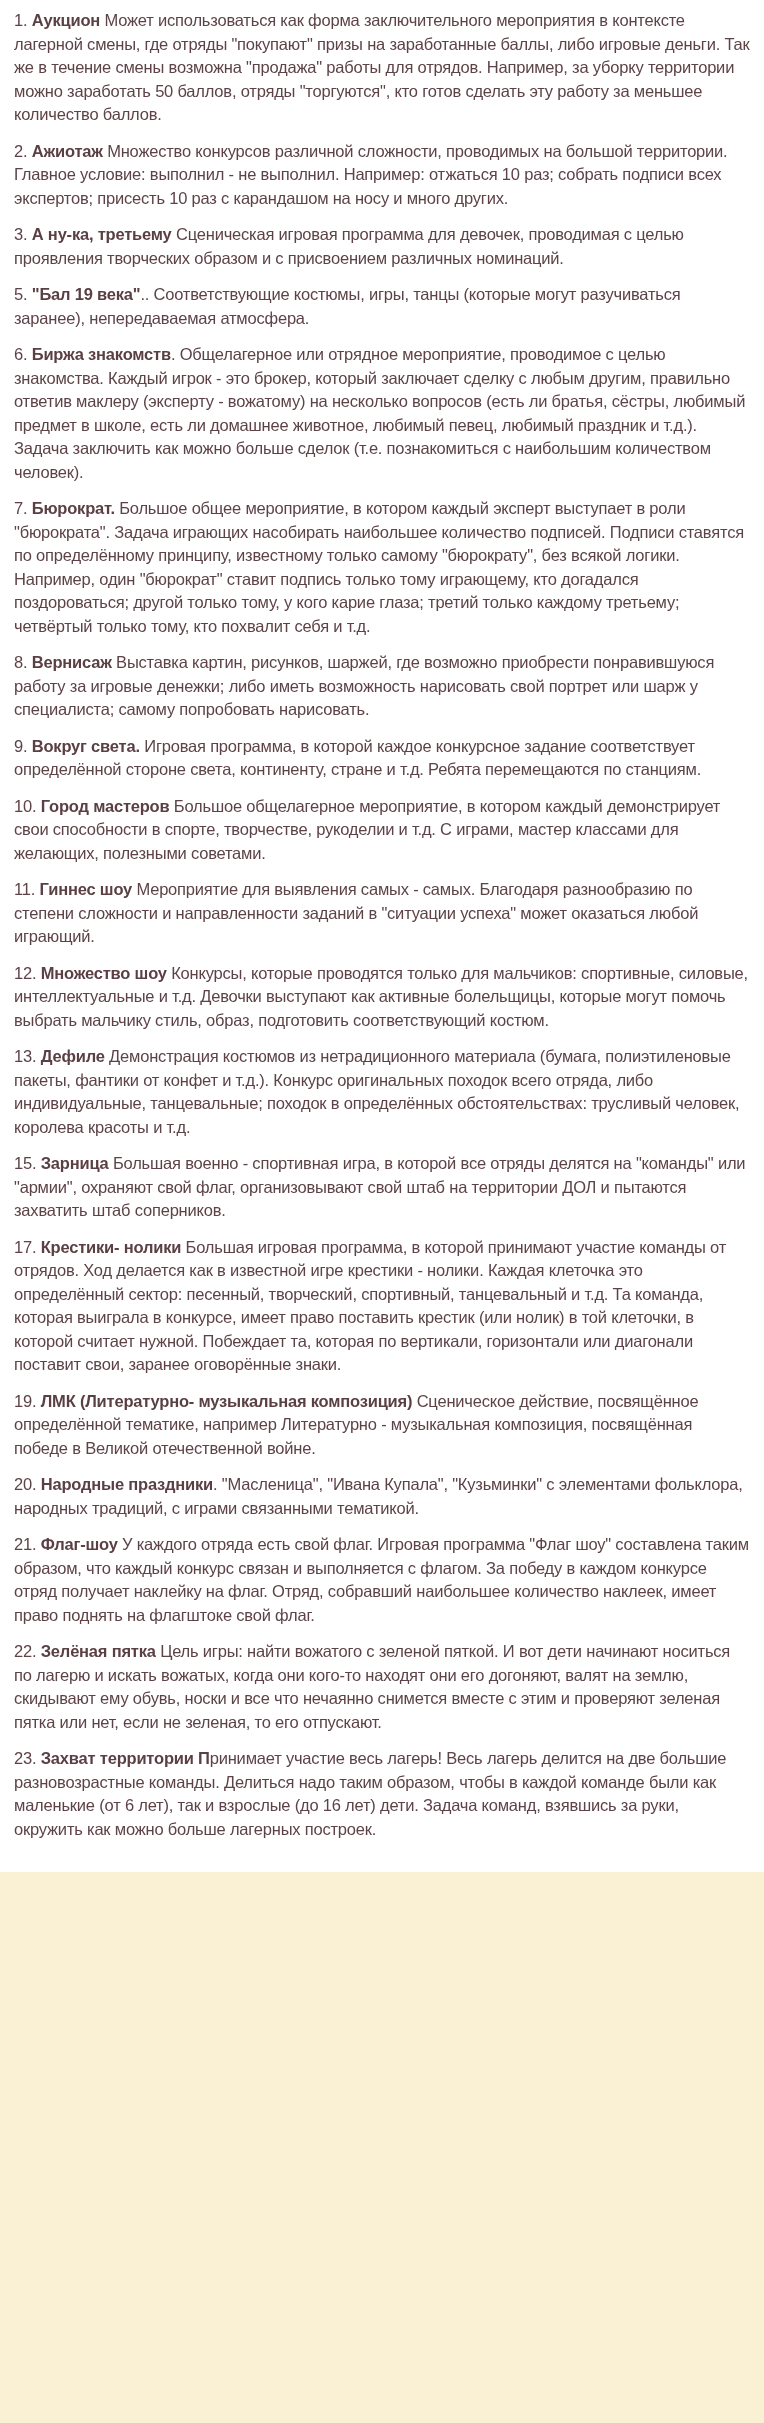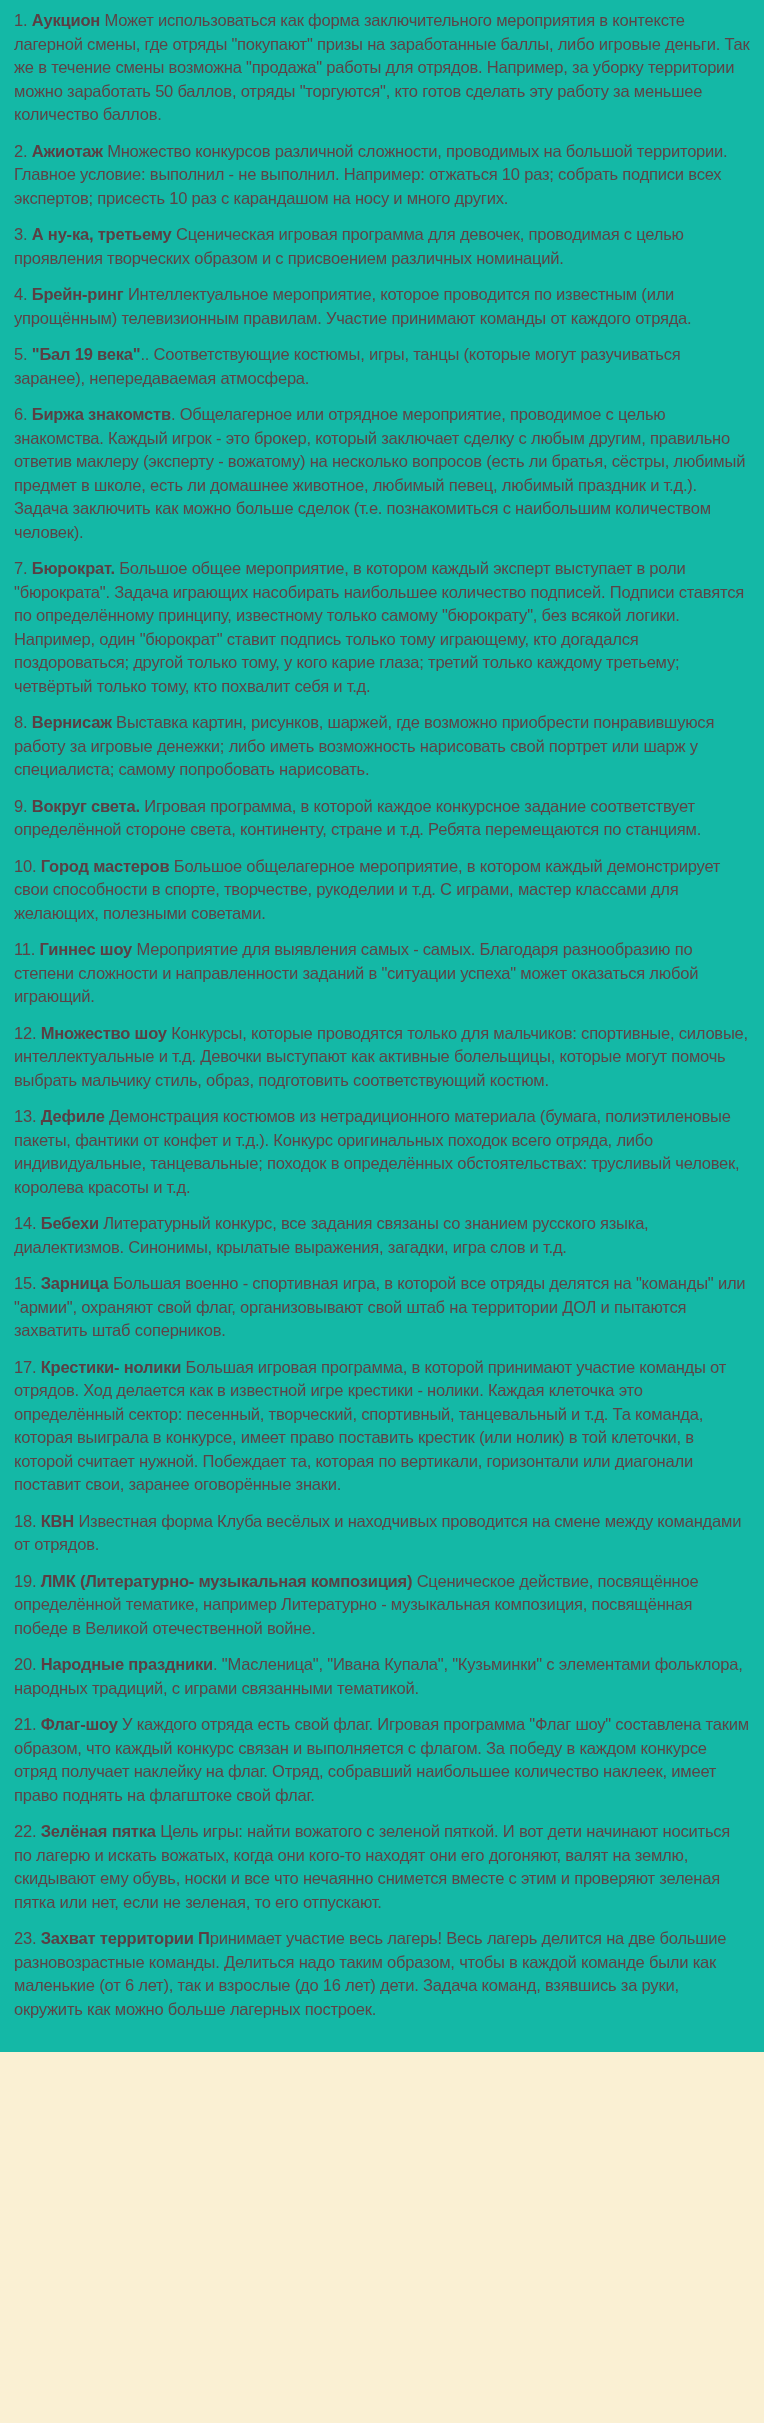--- a/index.html
+++ b/index.html
@@ -4,21 +4,21 @@
 <style>
   html, body {
     margin: 0;
     padding: 0;
     background: #faf0d3;
   }
   .page {
     width: 764px;
     box-sizing: border-box;
     padding: 9px 14px 18px 14px;
-    background: #14b8a6;
+    background: #ffffff;
     font-family: "Liberation Sans", sans-serif;
   }
   .item {
     margin: 0 0 13px 0;
     font-size: 16.5px;
     line-height: 23.5px;
     color: #5d4347;
     letter-spacing: -0.2px;
     text-align: left;
   }
@@ -31,48 +31,45 @@
 <body>
 
 <div class="page">
   <div>
   <p class="item"><span>1.</span> <b>Аукцион</b><span> </span><span>Может использоваться как форма заключительного мероприятия в контексте лагерной смены, где отряды "покупают" призы на заработанные баллы, либо игровые деньги. Так же в течение смены возможна "продажа" работы для отрядов. Например, за уборку территории можно заработать 50 баллов, отряды "торгуются", кто готов сделать эту работу за меньшее количество баллов.</span></p>
 
   <p class="item"><span>2.</span> <b>Ажиотаж</b><span> </span><span>Множество конкурсов различной сложности, проводимых на большой территории. Главное условие: выполнил - не выполнил. Например: отжаться 10 раз; собрать подписи всех экспертов; присесть 10 раз с карандашом на носу и много других.</span></p>
 
   <p class="item"><span>3.</span> <b>А ну-ка, третьему</b><span> </span><span>Сценическая игровая программа для девочек, проводимая с целью проявления творческих образом и с присвоением различных номинаций.</span></p>
 
-  <p class="item"><span>4.</span> <b>Брейн-ринг</b><span> </span><span>Интеллектуальное мероприятие, которое проводится по известным (или упрощённым) телевизионным правилам. Участие принимают команды от каждого отряда.</span></p>
 
   <p class="item"><span>5.</span> <b>"Бал 19 века"</b><span>.. </span><span>Соответствующие костюмы, игры, танцы (которые могут разучиваться заранее), непередаваемая атмосфера.</span></p>
 
   <p class="item"><span>6.</span> <b>Биржа знакомств</b><span>. </span><span>Общелагерное или отрядное мероприятие, проводимое с целью знакомства. Каждый игрок - это брокер, который заключает сделку с любым другим, правильно ответив маклеру (эксперту - вожатому) на несколько вопросов (есть ли братья, сёстры, любимый предмет в школе, есть ли домашнее животное, любимый певец, любимый праздник и т.д.). Задача заключить как можно больше сделок (т.е. познакомиться с наибольшим количеством человек).</span></p>
 
   <p class="item"><span>7.</span> <b>Бюрократ.</b><span> </span><span>Большое общее мероприятие, в котором каждый эксперт выступает в роли "бюрократа". Задача играющих насобирать наибольшее количество подписей. Подписи ставятся по определённому принципу, известному только самому "бюрократу", без всякой логики. Например, один "бюрократ" ставит подпись только тому играющему, кто догадался поздороваться; другой только тому, у кого карие глаза; третий только каждому третьему; четвёртый только тому, кто похвалит себя и т.д.</span></p>
 
   <p class="item"><span>8.</span> <b>Вернисаж</b><span> </span><span>Выставка картин, рисунков, шаржей, где возможно приобрести понравившуюся работу за игровые денежки; либо иметь возможность нарисовать свой портрет или шарж у специалиста; самому попробовать нарисовать.</span></p>
 
   <p class="item"><span>9.</span> <b>Вокруг света.</b><span> </span><span>Игровая программа, в которой каждое конкурсное задание соответствует определённой стороне света, континенту, стране и т.д. Ребята перемещаются по станциям.</span></p>
 
   <p class="item"><span>10.</span> <b>Город мастеров</b><span> </span><span>Большое общелагерное мероприятие, в котором каждый демонстрирует свои способности в спорте, творчестве, рукоделии и т.д. С играми, мастер классами для желающих, полезными советами.</span></p>
 
   <p class="item"><span>11.</span> <b>Гиннес шоу</b><span> </span><span>Мероприятие для выявления самых - самых. Благодаря разнообразию по степени сложности и направленности заданий в "ситуации успеха" может оказаться любой играющий.</span></p>
 
   <p class="item"><span>12.</span> <b>Множество шоу</b><span> </span><span>Конкурсы, которые проводятся только для мальчиков: спортивные, силовые, интеллектуальные и т.д. Девочки выступают как активные болельщицы, которые могут помочь выбрать мальчику стиль, образ, подготовить соответствующий костюм.</span></p>
 
   <p class="item"><span>13.</span> <b>Дефиле</b><span> </span><span>Демонстрация костюмов из нетрадиционного материала (бумага, полиэтиленовые пакеты, фантики от конфет и т.д.). Конкурс оригинальных походок всего отряда, либо индивидуальные, танцевальные; походок в определённых обстоятельствах: трусливый человек, королева красоты и т.д.</span></p>
 
-  <p class="item"><span>14.</span> <b>Бебехи</b><span> </span><span>Литературный конкурс, все задания связаны со знанием русского языка, диалектизмов. Синонимы, крылатые выражения, загадки, игра слов и т.д.</span></p>
 
   <p class="item"><span>15.</span> <b>Зарница</b><span> </span><span>Большая военно - спортивная игра, в которой все отряды делятся на "команды" или "армии", охраняют свой флаг, организовывают свой штаб на территории ДОЛ и пытаются захватить штаб соперников.</span></p>
 
 
   <p class="item"><span>17.</span> <b>Крестики- нолики</b><span> </span><span>Большая игровая программа, в которой принимают участие команды от отрядов. Ход делается как в известной игре крестики - нолики. Каждая клеточка это определённый сектор: песенный, творческий, спортивный, танцевальный и т.д. Та команда, которая выиграла в конкурсе, имеет право поставить крестик (или нолик) в той клеточки, в которой считает нужной. Побеждает та, которая по вертикали, горизонтали или диагонали поставит свои, заранее оговорённые знаки.</span></p>
 
-  <p class="item"><span>18.</span> <b>КВН</b><span> </span><span>Известная форма Клуба весёлых и находчивых проводится на смене между командами от отрядов.</span></p>
 
   <p class="item"><span>19.</span> <b>ЛМК (Литературно- музыкальная композиция)</b><span> </span><span>Сценическое действие, посвящённое определённой тематике, например Литературно - музыкальная композиция, посвящённая победе в Великой отечественной войне.</span></p>
 
   <p class="item"><span>20.</span> <b>Народные праздники</b><span>. </span><span>"Масленица", "Ивана Купала", "Кузьминки" с элементами фольклора, народных традиций, с играми связанными тематикой.</span></p>
 
   <p class="item"><span>21.</span> <b>Флаг-шоу</b><span> </span><span>У каждого отряда есть свой флаг. Игровая программа "Флаг шоу" составлена таким образом, что каждый конкурс связан и выполняется с флагом. За победу в каждом конкурсе отряд получает наклейку на флаг. Отряд, собравший наибольшее количество наклеек, имеет право поднять на флагштоке свой флаг.</span></p>
 
   <p class="item"><span>22.</span> <b>Зелёная пятка</b><span> </span><span>Цель игры: найти вожатого с зеленой пяткой. И вот дети начинают носиться по лагерю и искать вожатых, когда они кого-то находят они его догоняют, валят на землю, скидывают ему обувь, носки и все что нечаянно снимется вместе с этим и проверяют зеленая пятка или нет, если не зеленая, то его отпускают.</span></p>
 
   <p class="item"><span>23.</span> <b>Захват территории П</b><span></span><span>ринимает участие весь лагерь! Весь лагерь делится на две большие разновозрастные команды. Делиться надо таким образом, чтобы в каждой команде были как маленькие (от 6 лет), так и взрослые (до 16 лет) дети. Задача команд, взявшись за руки, окружить как можно больше лагерных построек.</span></p>

